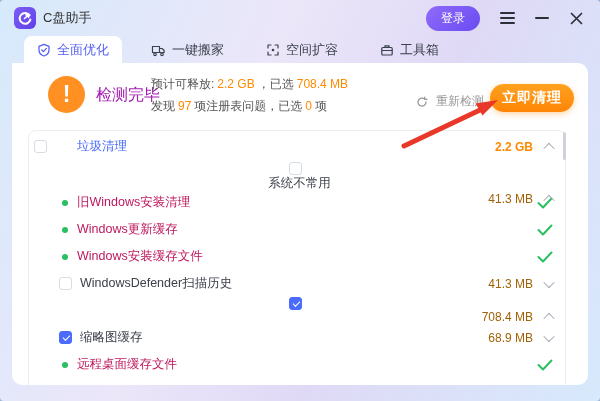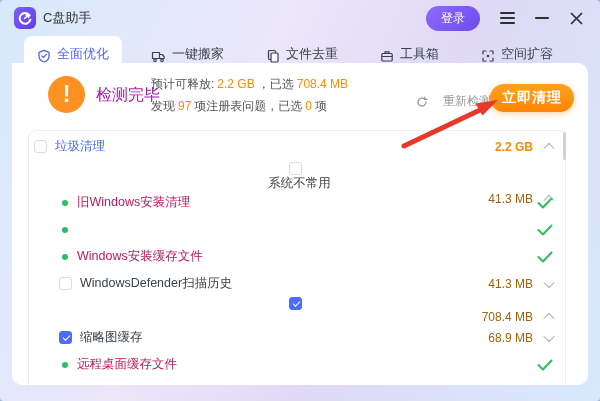--- a/index.html
+++ b/index.html
@@ -16,43 +16,43 @@
   .app-title{font-size:13px;color:#333;font-weight:500;}
   .tb-spacer{flex:1;}
   .login-btn{padding:4px 15px;border-radius:999px;background:linear-gradient(135deg,#8f6bfa,#6a4bf0);
     color:#fff;font-size:12px;cursor:pointer;margin-right:20px;text-align:center;}
   .winctl{display:flex;align-items:center;gap:20px;}
   .ham{display:flex;flex-direction:column;gap:3px;cursor:pointer;}
   .ham i{display:block;width:15px;height:2px;background:#2b2f36;border-radius:1px;}
   .minbtn{width:14px;height:2px;background:#2b2f36;border-radius:1px;cursor:pointer;}
   
   .tabbar{display:flex;height:27px;padding-left:24px;gap:16px;align-items:stretch;}
-  .tab{display:flex;align-items:flex-end;gap:6px;padding:0 13px;font-size:13px;color:#3b404c;cursor:pointer;white-space:nowrap;}
+  .tab{display:flex;align-items:center;gap:6px;padding:0 13px;font-size:13px;color:#3b404c;cursor:pointer;white-space:nowrap;}
   .tab svg{flex:none;}
   .tab.active{background:#fff;border-radius:8px 8px 0 0;color:#5560f2;font-weight:500;}
   
   .panel{position:absolute;left:12px;top:63px;width:576px;height:322px;background:#fff;
     border-radius:0 10px 10px 10px;overflow:hidden;}
   .sum-icon{position:absolute;left:36px;top:13px;width:37px;height:37px;border-radius:50%;
     background:#ff9021;color:#fff;font-weight:700;font-size:23px;line-height:1;
     display:flex;align-items:center;justify-content:center;}
   .sum-status{position:absolute;left:84px;top:22px;font-size:16px;color:#a21caf;font-weight:500;}
   .sum-lines{position:absolute;left:139px;top:10px;font-size:12px;color:#555;line-height:22px;}
   .sum-lines .v{color:#ff8a00;margin:0 3px;}
-  .rescan{position:absolute;left:404px;top:30px;display:flex;align-items:center;gap:15px;
+  .rescan{position:absolute;left:404px;top:30px;display:flex;align-items:center;gap:8px;
     color:#999;font-size:12px;cursor:pointer;}
   .clean-btn{position:absolute;left:478px;top:21px;width:84px;height:28px;border-radius:15px;
     background:linear-gradient(180deg,#ffa21f,#ff8506);color:#fff;font-size:14px;font-weight:600;
     letter-spacing:1px;display:flex;align-items:center;justify-content:center;cursor:pointer;
     box-shadow:0 2px 6px rgba(255,138,0,.35);}
   
   .listbox{position:absolute;left:16px;top:67px;width:538px;height:310px;
     border:1px solid #ededf0;border-radius:8px;box-sizing:border-box;overflow:hidden;}
   .row{display:flex;align-items:center;height:27px;padding-right:12px;font-size:12.5px;}
-  .row.r0{height:31px;padding-left:5px;}
+  .row.r0{height:31px;padding-left:5px;gap:22px;}
   .row.r1{padding-left:17px;flex-direction:column;}
   .row.r2{padding-left:30px;}
   .cb{width:13px;height:13px;border:1px solid #d8dce3;border-radius:3px;background:#fff;
     margin-right:8px;flex:none;position:relative;cursor:pointer;box-sizing:border-box;}
   .cb.checked{background:#4a6bfb;border-color:#4a6bfb;}
   .cb.checked::after{content:"";position:absolute;left:2.5px;top:3px;width:6px;height:3px;
     border-left:1.6px solid #fff;border-bottom:1.6px solid #fff;transform:rotate(-45deg);}
   .dot{width:6px;height:6px;border-radius:50%;background:#2abf60;margin:0 9px 0 3px;flex:none;}
   .lbl-blue{color:#4a6bfb;}
   .lbl-dark{color:#3c4049;}
@@ -106,38 +106,31 @@
     <div class="tab">
       <svg width="15" height="14" viewBox="0 0 15 14">
         <path d="M1.5 3.5 h7 v6 h-7 Z M8.5 5.5 h2.6 l2 2 v2 h-4.6 Z" fill="none" stroke="currentColor" stroke-width="1.2" stroke-linejoin="round"></path>
         <circle cx="4" cy="11.3" r="1.3" fill="none" stroke="currentColor" stroke-width="1.1"></circle>
         <circle cx="11" cy="11.3" r="1.3" fill="none" stroke="currentColor" stroke-width="1.1"></circle>
       </svg>
       <span>一键搬家</span>
     </div>
     <div class="tab">
       <svg width="14" height="14" viewBox="0 0 14 14">
-        <rect x="2.5" y="1.5" width="7" height="9" rx="1" fill="none" stroke="currentColor" stroke-width="1.2"></rect>
-        <rect x="5" y="4" width="7" height="9" rx="1" fill="#f6f7ff" stroke="currentColor" stroke-width="1.2"></rect>
-      </svg>
-      <span>文件去重</span>
+        <path d="M2 5 V2 H5 M9 2 H12 V5 M12 9 V12 H9 M5 12 H2 V9" fill="none" stroke="currentColor" stroke-width="1.2" stroke-linecap="round" stroke-linejoin="round"></path>
+        <circle cx="7" cy="7" r="1.3" fill="currentColor"></circle>
+      </svg>
+      <span>空间扩容</span>
     </div>
     <div class="tab">
       <svg width="14" height="14" viewBox="0 0 14 14">
         <rect x="1.8" y="4.5" width="10.4" height="7.5" rx="1" fill="none" stroke="currentColor" stroke-width="1.2"></rect>
         <path d="M5 4.5 V2.8 h4 v1.7 M1.8 7.5 h10.4" fill="none" stroke="currentColor" stroke-width="1.2"></path>
       </svg>
       <span>工具箱</span>
-    </div>
-    <div class="tab">
-      <svg width="14" height="14" viewBox="0 0 14 14">
-        <path d="M2 5 V2 H5 M9 2 H12 V5 M12 9 V12 H9 M5 12 H2 V9" fill="none" stroke="currentColor" stroke-width="1.2" stroke-linecap="round" stroke-linejoin="round"></path>
-        <circle cx="7" cy="7" r="1.3" fill="currentColor"></circle>
-      </svg>
-      <span>空间扩容</span>
     </div>
   </div>
 
   <div class="panel">
 
     <div class="sum-icon">!</div>
     <div class="sum-status">检测完毕</div>
     <div class="sum-lines">
       <div><span>预计可释放:</span><span class="v">2.2 GB</span><span>，已选</span><span class="v">708.4 MB</span></div>
       <div><span>发现</span><span class="v">97</span><span>项注册表问题，已选</span><span class="v">0</span><span>项</span></div>
@@ -176,20 +169,21 @@
         <span class="lbl-green">旧Windows安装清理</span>
         <span class="rt">
             <svg width="16" height="12" viewBox="0 0 16 12">
               <polyline points="1.5,6 6,10.5 14.5,1.5" fill="none" stroke="#2abf60" stroke-width="2" stroke-linecap="round" stroke-linejoin="round"></polyline>
             </svg>
           </span>
       </div>
 
       <div class="row r2">
         <span class="dot"></span>
+        <span class="lbl-green">Windows更新缓存</span>
         <span class="rt">
             <svg width="16" height="12" viewBox="0 0 16 12">
               <polyline points="1.5,6 6,10.5 14.5,1.5" fill="none" stroke="#2abf60" stroke-width="2" stroke-linecap="round" stroke-linejoin="round"></polyline>
             </svg>
           </span>
       </div>
 
       <div class="row r2">
         <span class="dot"></span>
         <span class="lbl-green">Windows安装缓存文件</span>

